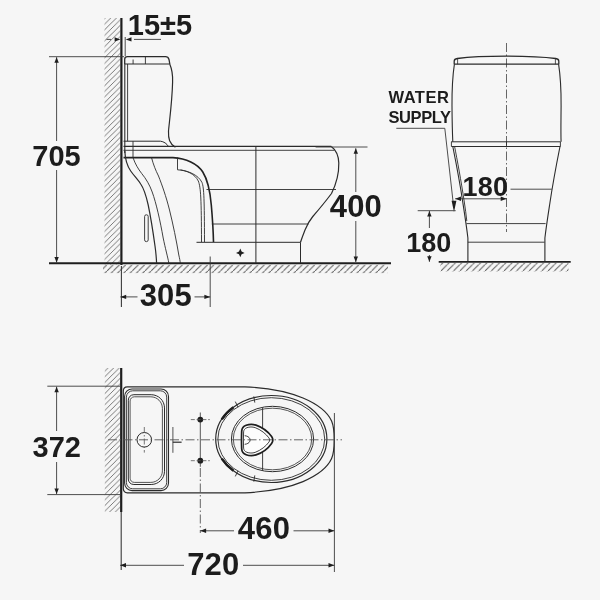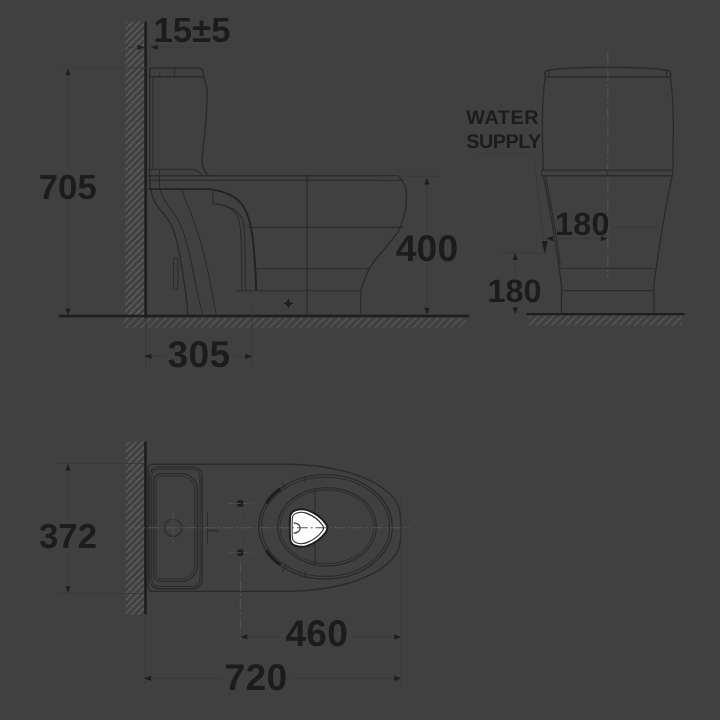--- a/index.html
+++ b/index.html
@@ -1,16 +1,16 @@
 <!DOCTYPE html>
 <html><head>
 <meta charset="utf-8">
 <style>
   html,body{margin:0;padding:0;background:#ffffff;}
-  #page{width:600px;height:600px;position:relative;background:#be185d;filter:grayscale(1);}
+  #page{width:600px;height:600px;position:relative;background:#fef9c3;filter:grayscale(1);}
   svg{position:absolute;top:0;left:0;}
   text{font-family:"Liberation Sans",sans-serif;font-weight:bold;fill:#1c1c1c;}
 </style>
 </head>
 <body>
 <div id="page">
 <svg width="600" height="600" viewBox="0 0 600 600">
 <defs>
   <pattern id="hatch" width="5.6" height="5.6" patternUnits="userSpaceOnUse">
     <path d="M-1.4,7 L7,-1.4 M4.2,12.6 L12.6,4.2" stroke="#6a6a6a" stroke-width="0.9" fill="none"></path>

